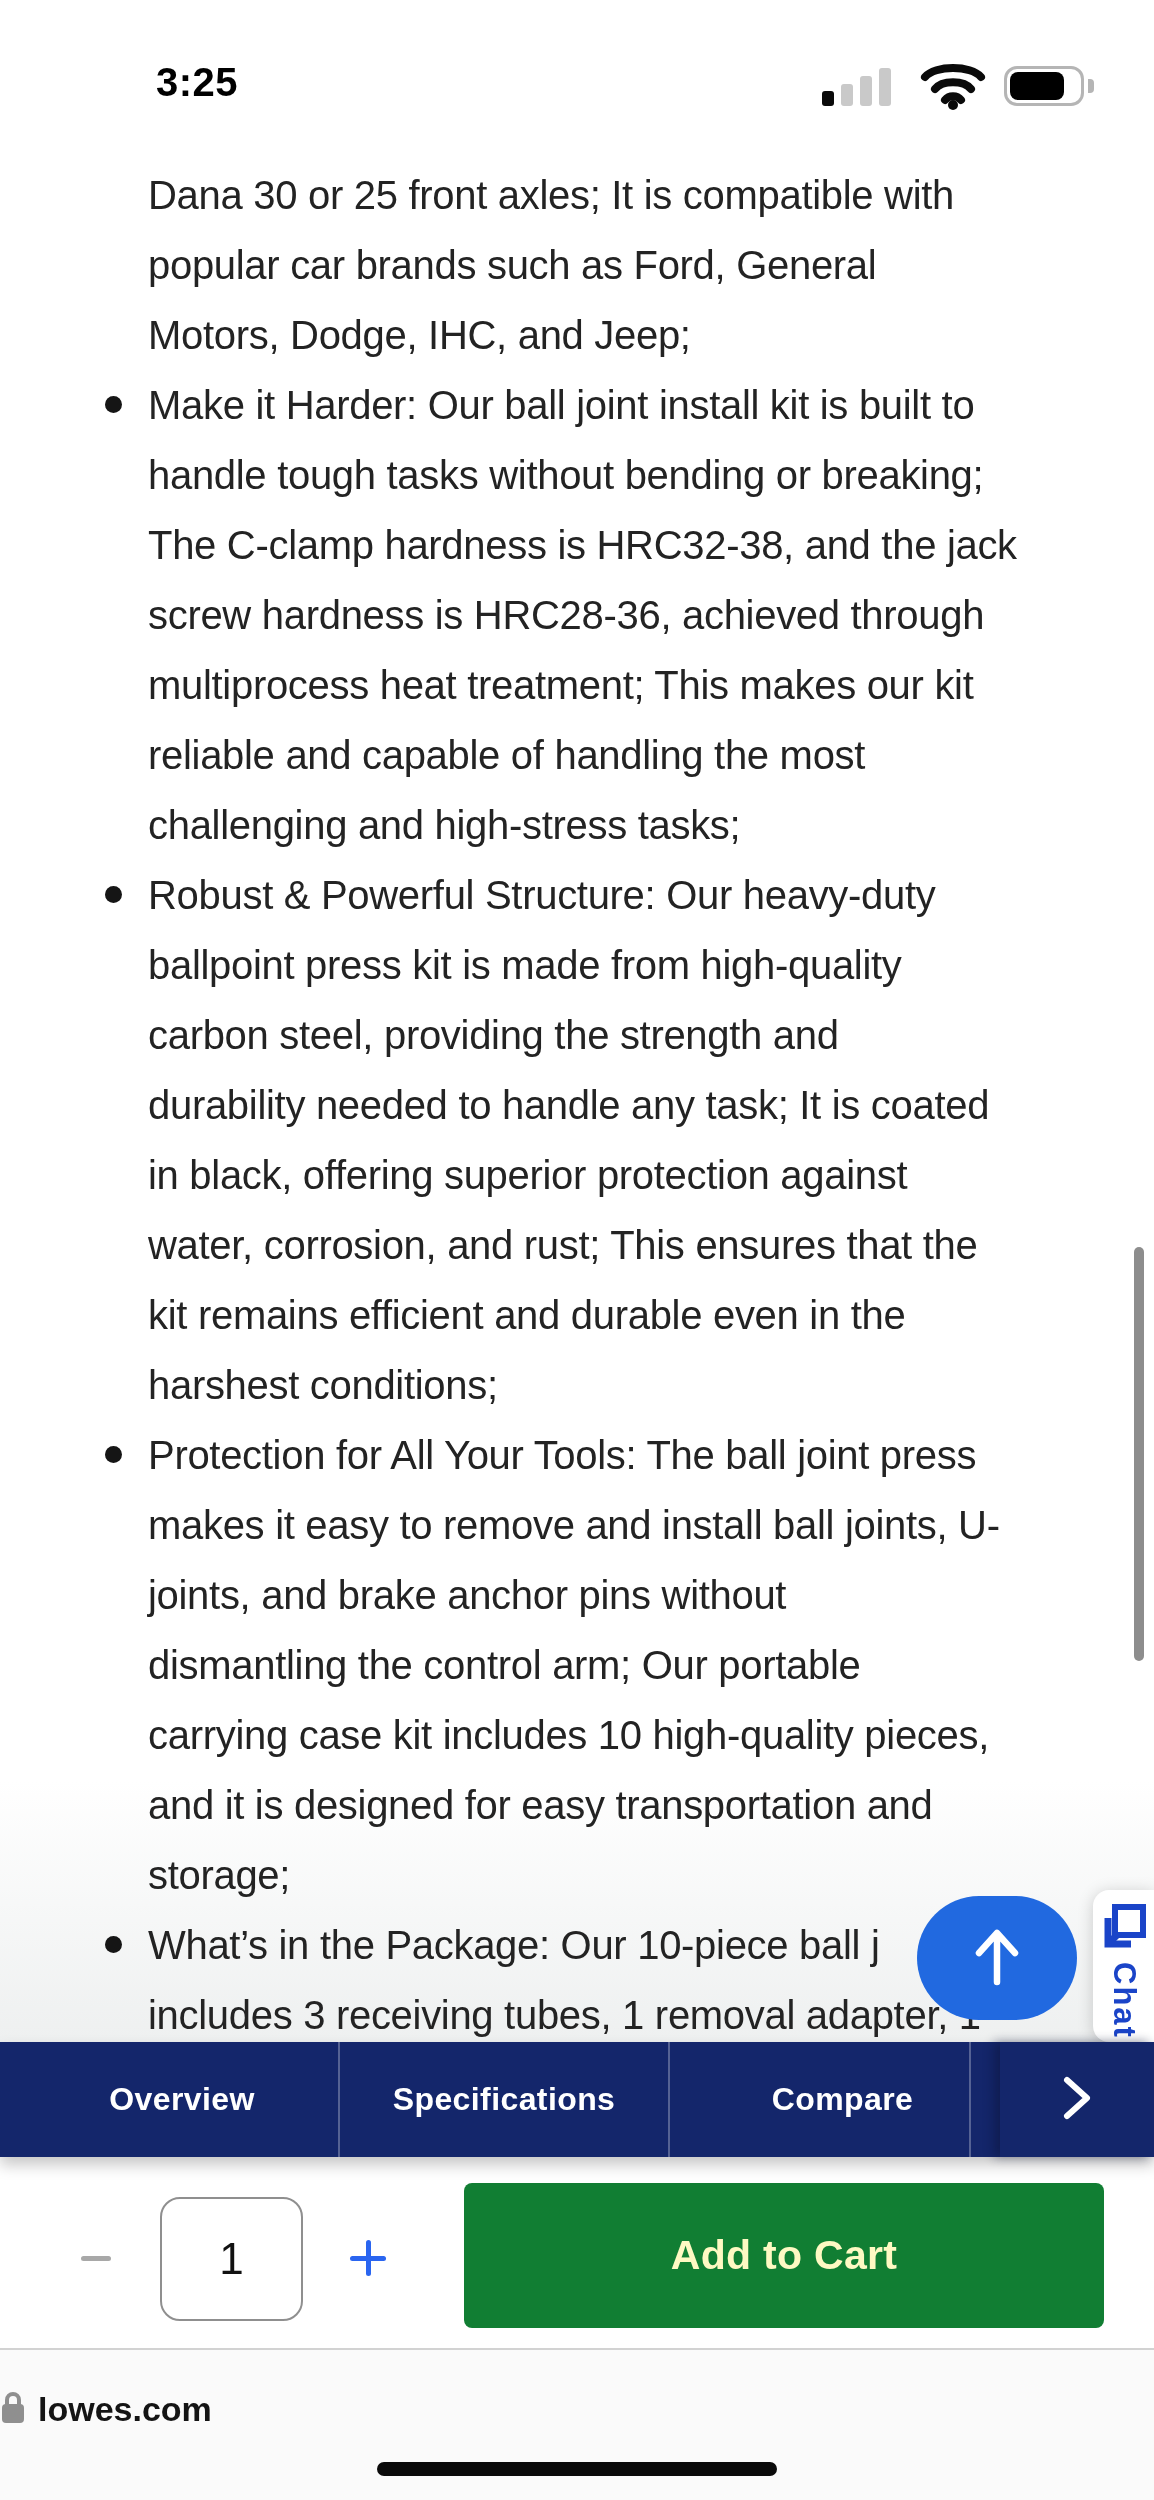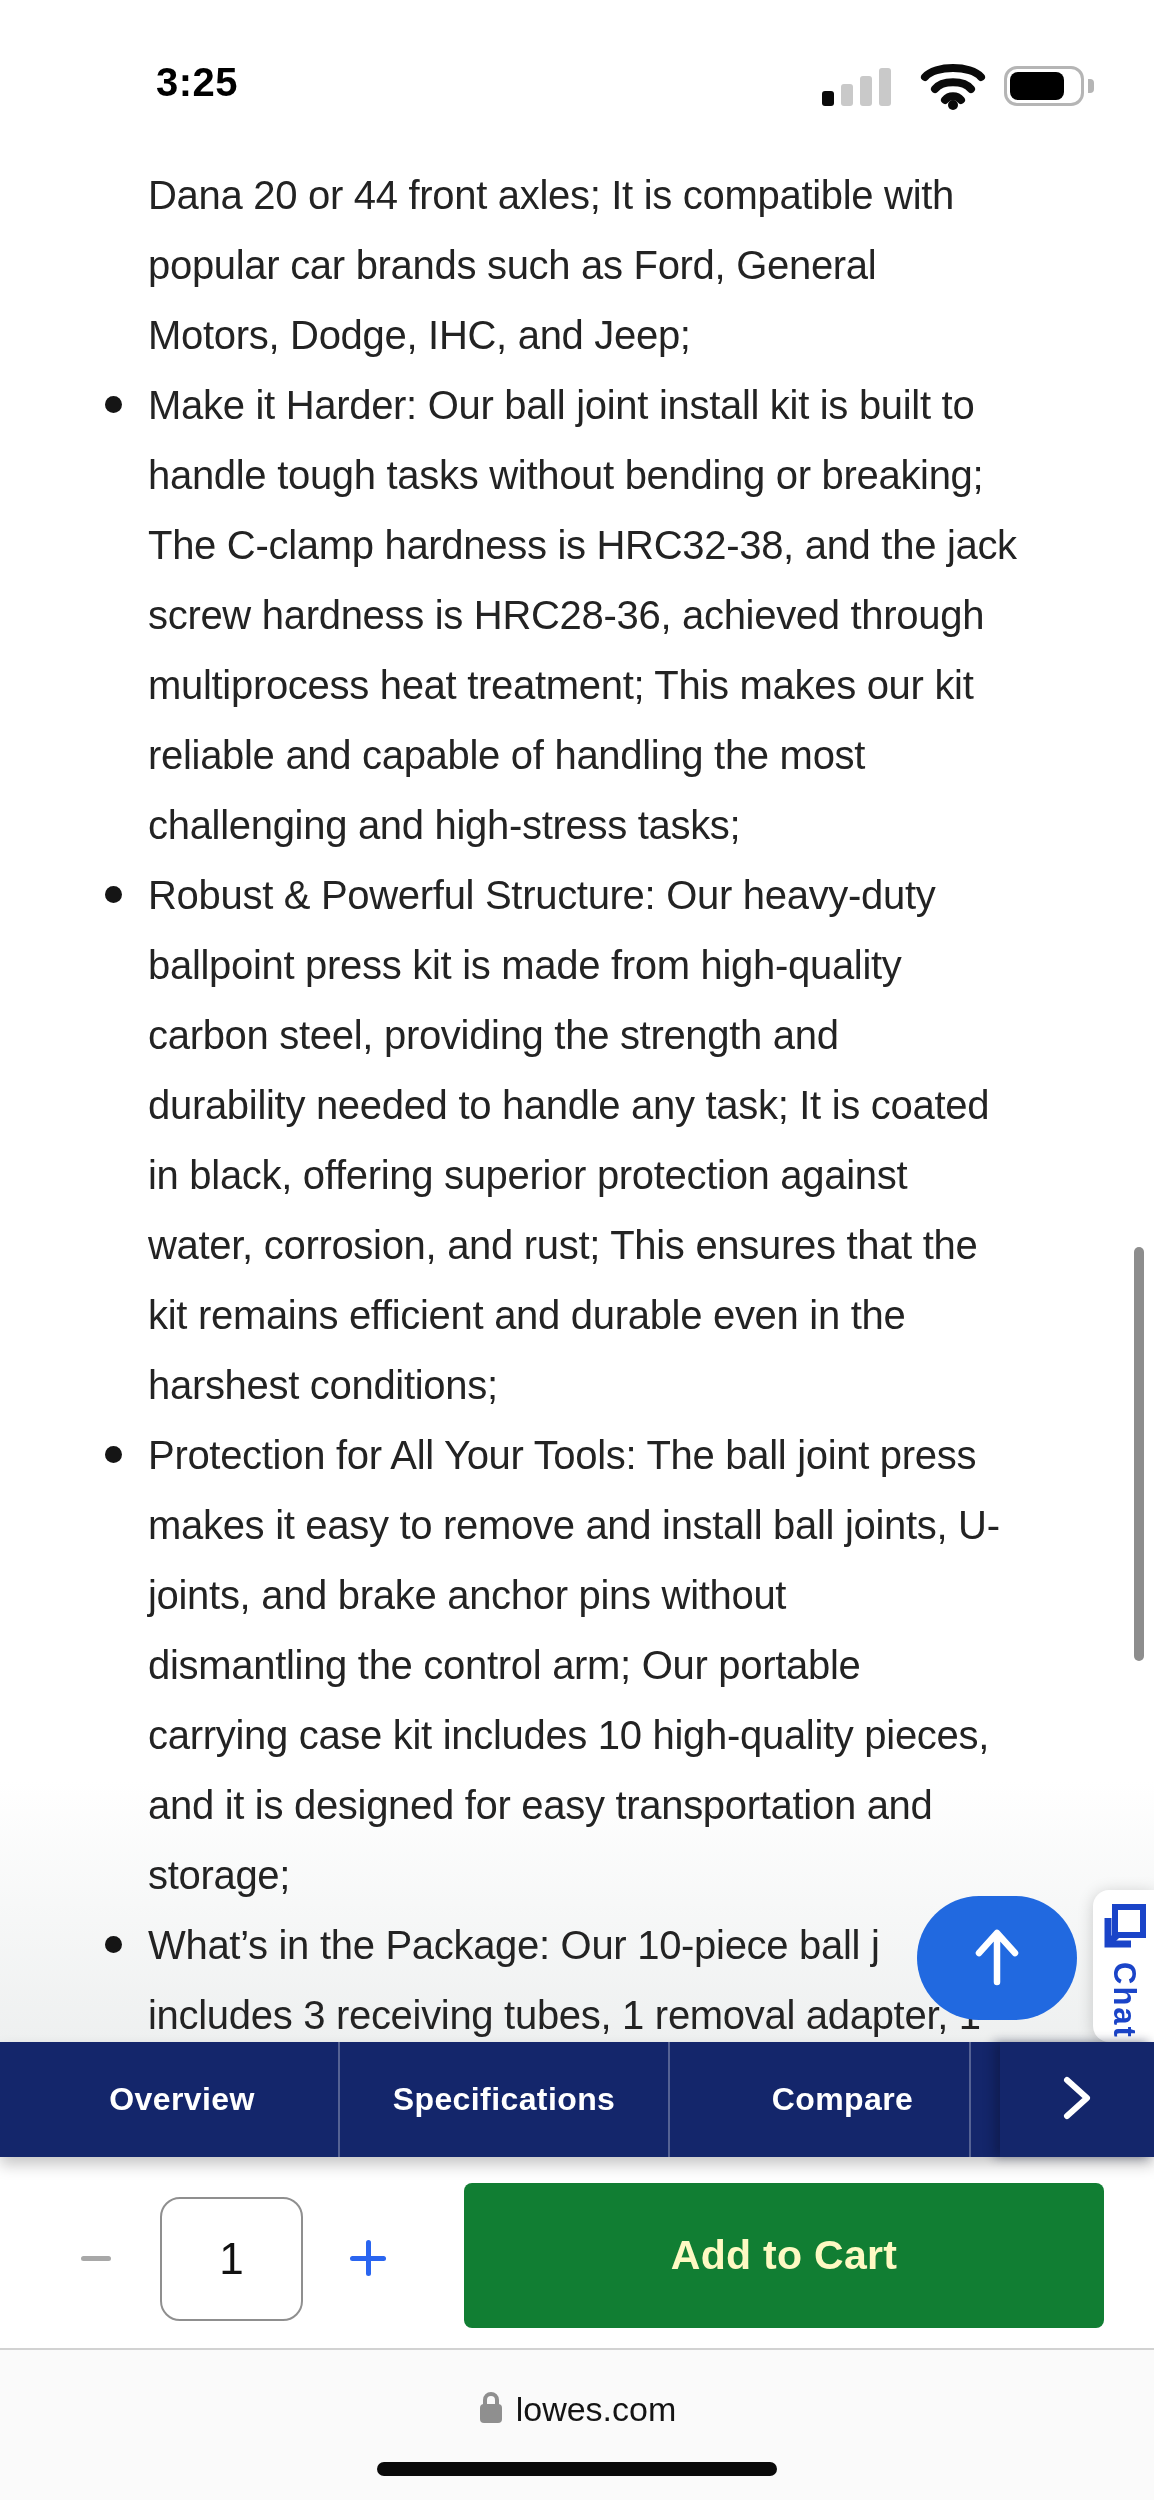--- a/index.html
+++ b/index.html
@@ -53,21 +53,21 @@
            box-sizing:border-box;background:#fff;display:flex;align-items:center;justify-content:center;
            font-size:44px;color:#111;}
   .qty-plus{position:absolute;left:344px;top:2234px;width:48px;height:48px;border:none;background:none;display:flex;align-items:center;justify-content:center;}
   .qty-plus .h{position:absolute;width:36px;height:5px;border-radius:3px;background:#2a65f0;}
   .qty-plus .v{position:absolute;width:5px;height:36px;border-radius:3px;background:#2a65f0;}
   .add-cart{position:absolute;left:464px;top:2183px;width:640px;height:145px;border:none;border-radius:8px;
             background:#117e33;color:#fef9c3;font-size:41px;font-weight:700;font-family:"Liberation Sans",sans-serif;
             display:flex;align-items:center;justify-content:center;letter-spacing:.3px;z-index:21;}
   
   .toolbar{position:absolute;left:0;top:2348px;width:1154px;height:152px;background:#fafafa;border-top:2px solid #d2d2d2;z-index:22;}
-  .urlrow{position:absolute;left:0;top:40px;width:1154px;display:flex;align-items:center;justify-content:center;gap:12px;}
+  .urlrow{position:absolute;left:0;top:40px;width:1154px;display:flex;align-items:center;justify-content:flex-start;gap:12px;font-weight:bold;}
   .url-text{font-size:34px;color:#141414;}
   .home-indicator{position:absolute;left:377px;top:112px;width:400px;height:14px;border-radius:8px;background:#0a0a0a;}
 </style>
 </head>
 <body>
 
 <div id="screen">
 
   <div class="status-time">3:25</div>
   <div class="signal">
@@ -86,21 +86,21 @@
   </div>
   <div class="battery">
     <span class="shell"></span>
     <span class="fill"></span>
     <span class="tip"></span>
   </div>
 
   <div class="scrim"></div>
 
   <div class="copy" id="bullets">
-      <div class="bullet nodot">Dana 20 or 44 front axles; It is compatible with
+      <div class="bullet nodot">Dana 30 or 25 front axles; It is compatible with
 popular car brands such as Ford, General
 Motors, Dodge, IHC, and Jeep;</div>
       <div class="bullet"><span class="dot"></span>Make it Harder: Our ball joint install kit is built to
 handle tough tasks without bending or breaking;
 The C-clamp hardness is HRC32-38, and the jack
 screw hardness is HRC28-36, achieved through
 multiprocess heat treatment; This makes our kit
 reliable and capable of handling the most
 challenging and high-stress tasks;</div>
       <div class="bullet"><span class="dot"></span>Robust &amp; Powerful Structure: Our heavy-duty

